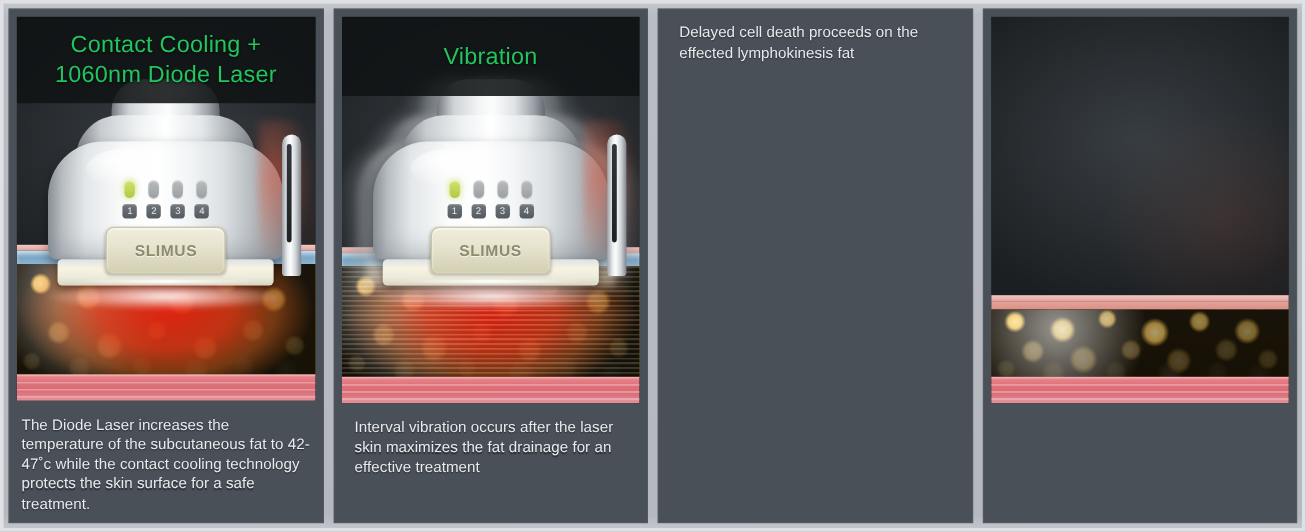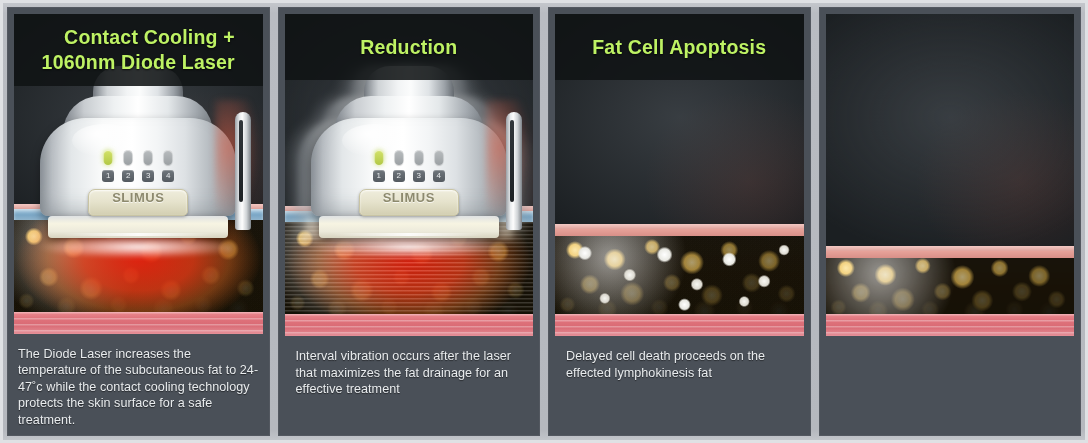--- a/index.html
+++ b/index.html
@@ -59,28 +59,27 @@
     height: 66px;
     background: rgba(16,19,21,.88);
     z-index: 8;
     display: flex;
     align-items: center;
     justify-content: center;
     text-align: center;
     padding: 0 6px;
   }
   .title-band .title {
-    color: #bef264;
+    color: #22c55e;
     font-size: 19.5px;
     line-height: 25px;
-    font-weight: 700;
+    font-weight: 400;
     letter-spacing: .2px;
     text-shadow: 0 1px 2px rgba(0,0,0,.75);
     white-space: pre-line;
-    text-align: right;
   }
   .panel.p1 .title-band { height: 72px; }
   .panel.p1 .title-band .title { font-size: 19.5px; }
 
   
   .backdrop-glow{
     position:absolute; inset:0;
     background:
       radial-gradient(120% 70% at 50% 32%, rgba(80,86,92,.55) 0%, rgba(30,34,37,0) 62%),
       radial-gradient(60% 40% at 78% 52%, rgba(150,70,55,.22) 0%, rgba(0,0,0,0) 70%);
@@ -178,25 +177,25 @@
     font-size:8px; line-height:12px;
     text-align:center;
     font-family:"Liberation Sans", sans-serif;
     box-shadow:inset 0 1px 0 rgba(255,255,255,.25);
   }
 
   
   .logo-plate{
     position:absolute;
     top:123px; left:50%; transform:translateX(-50%);
-    width:100px; height:27px;
+    width:100px; height:39px;
     background:linear-gradient(180deg,#efeddc 0%,#e6e3cd 45%,#d3cfb2 100%);
     border:1.5px solid #c9c4a4;
     border-radius:7px 7px 5px 5px;
-    display:flex; align-items:flex-start; justify-content:center;
+    display:flex; align-items:center; justify-content:center;
     z-index:6;
     box-shadow:inset 0 1px 2px rgba(255,255,255,.85), 0 1px 3px rgba(0,0,0,.3);
   }
   .logo-plate .logo-text{
     font-size:13px;
     font-weight:bold;
     letter-spacing:.5px;
     color:#8d8a6e;
     text-shadow:0 1px 0 rgba(255,255,255,.7);
     font-family:"Liberation Sans", sans-serif;
@@ -401,21 +400,21 @@
           <div class="heat"></div>
         </div>
         <div class="layer muscle"></div>
       </div>
 
       <div class="title-band">
         <div class="title">Contact Cooling +
 1060nm Diode Laser</div>
       </div>
     </div>
-    <div class="caption">The Diode Laser increases the temperature of the subcutaneous fat to 24-47˚c while the contact cooling technology protects the skin surface for a safe treatment.</div>
+    <div class="caption">The Diode Laser increases the temperature of the subcutaneous fat to 42-47˚c while the contact cooling technology protects the skin surface for a safe treatment.</div>
   </div>
 
   <div class="panel p2">
     <div class="stage">
       <div class="backdrop-glow"></div>
 
       <div class="device-wrap">
         <div class="rimlight"></div>
 
         <div class="ghost g3">
@@ -474,43 +473,27 @@
         <div class="layer epidermis"></div>
         <div class="layer cooling"></div>
         <div class="layer fat" style="height:92px">
           <div class="heat"></div>
           <div class="vib-streaks"></div>
         </div>
         <div class="layer muscle"></div>
       </div>
 
       <div class="title-band">
-        <div class="title">Reduction</div>
+        <div class="title">Vibration</div>
       </div>
     </div>
-    <div class="caption">Interval vibration occurs after the laser that maximizes the fat drainage for an effective treatment</div>
+    <div class="caption">Interval vibration occurs after the laser skin maximizes the fat drainage for an effective treatment</div>
   </div>
 
   <div class="panel p3">
-    <div class="stage">
-      <div class="backdrop-glow"></div>
-
-      <div class="tissue">
-        <div class="layer epidermis"></div>
-        <div class="layer dermis"></div>
-        <div class="layer fat" style="height:78px">
-          <div class="apoptotic"></div>
-        </div>
-        <div class="layer muscle"></div>
-      </div>
-
-      <div class="title-band">
-        <div class="title">Fat Cell Apoptosis</div>
-      </div>
-    </div>
     <div class="caption">Delayed cell death proceeds on the effected lymphokinesis fat</div>
   </div>
 
   <div class="panel p4">
     <div class="stage">
       <div class="backdrop-glow"></div>
 
       <div class="tissue">
         <div class="layer epidermis"></div>
         <div class="layer dermis"></div>

